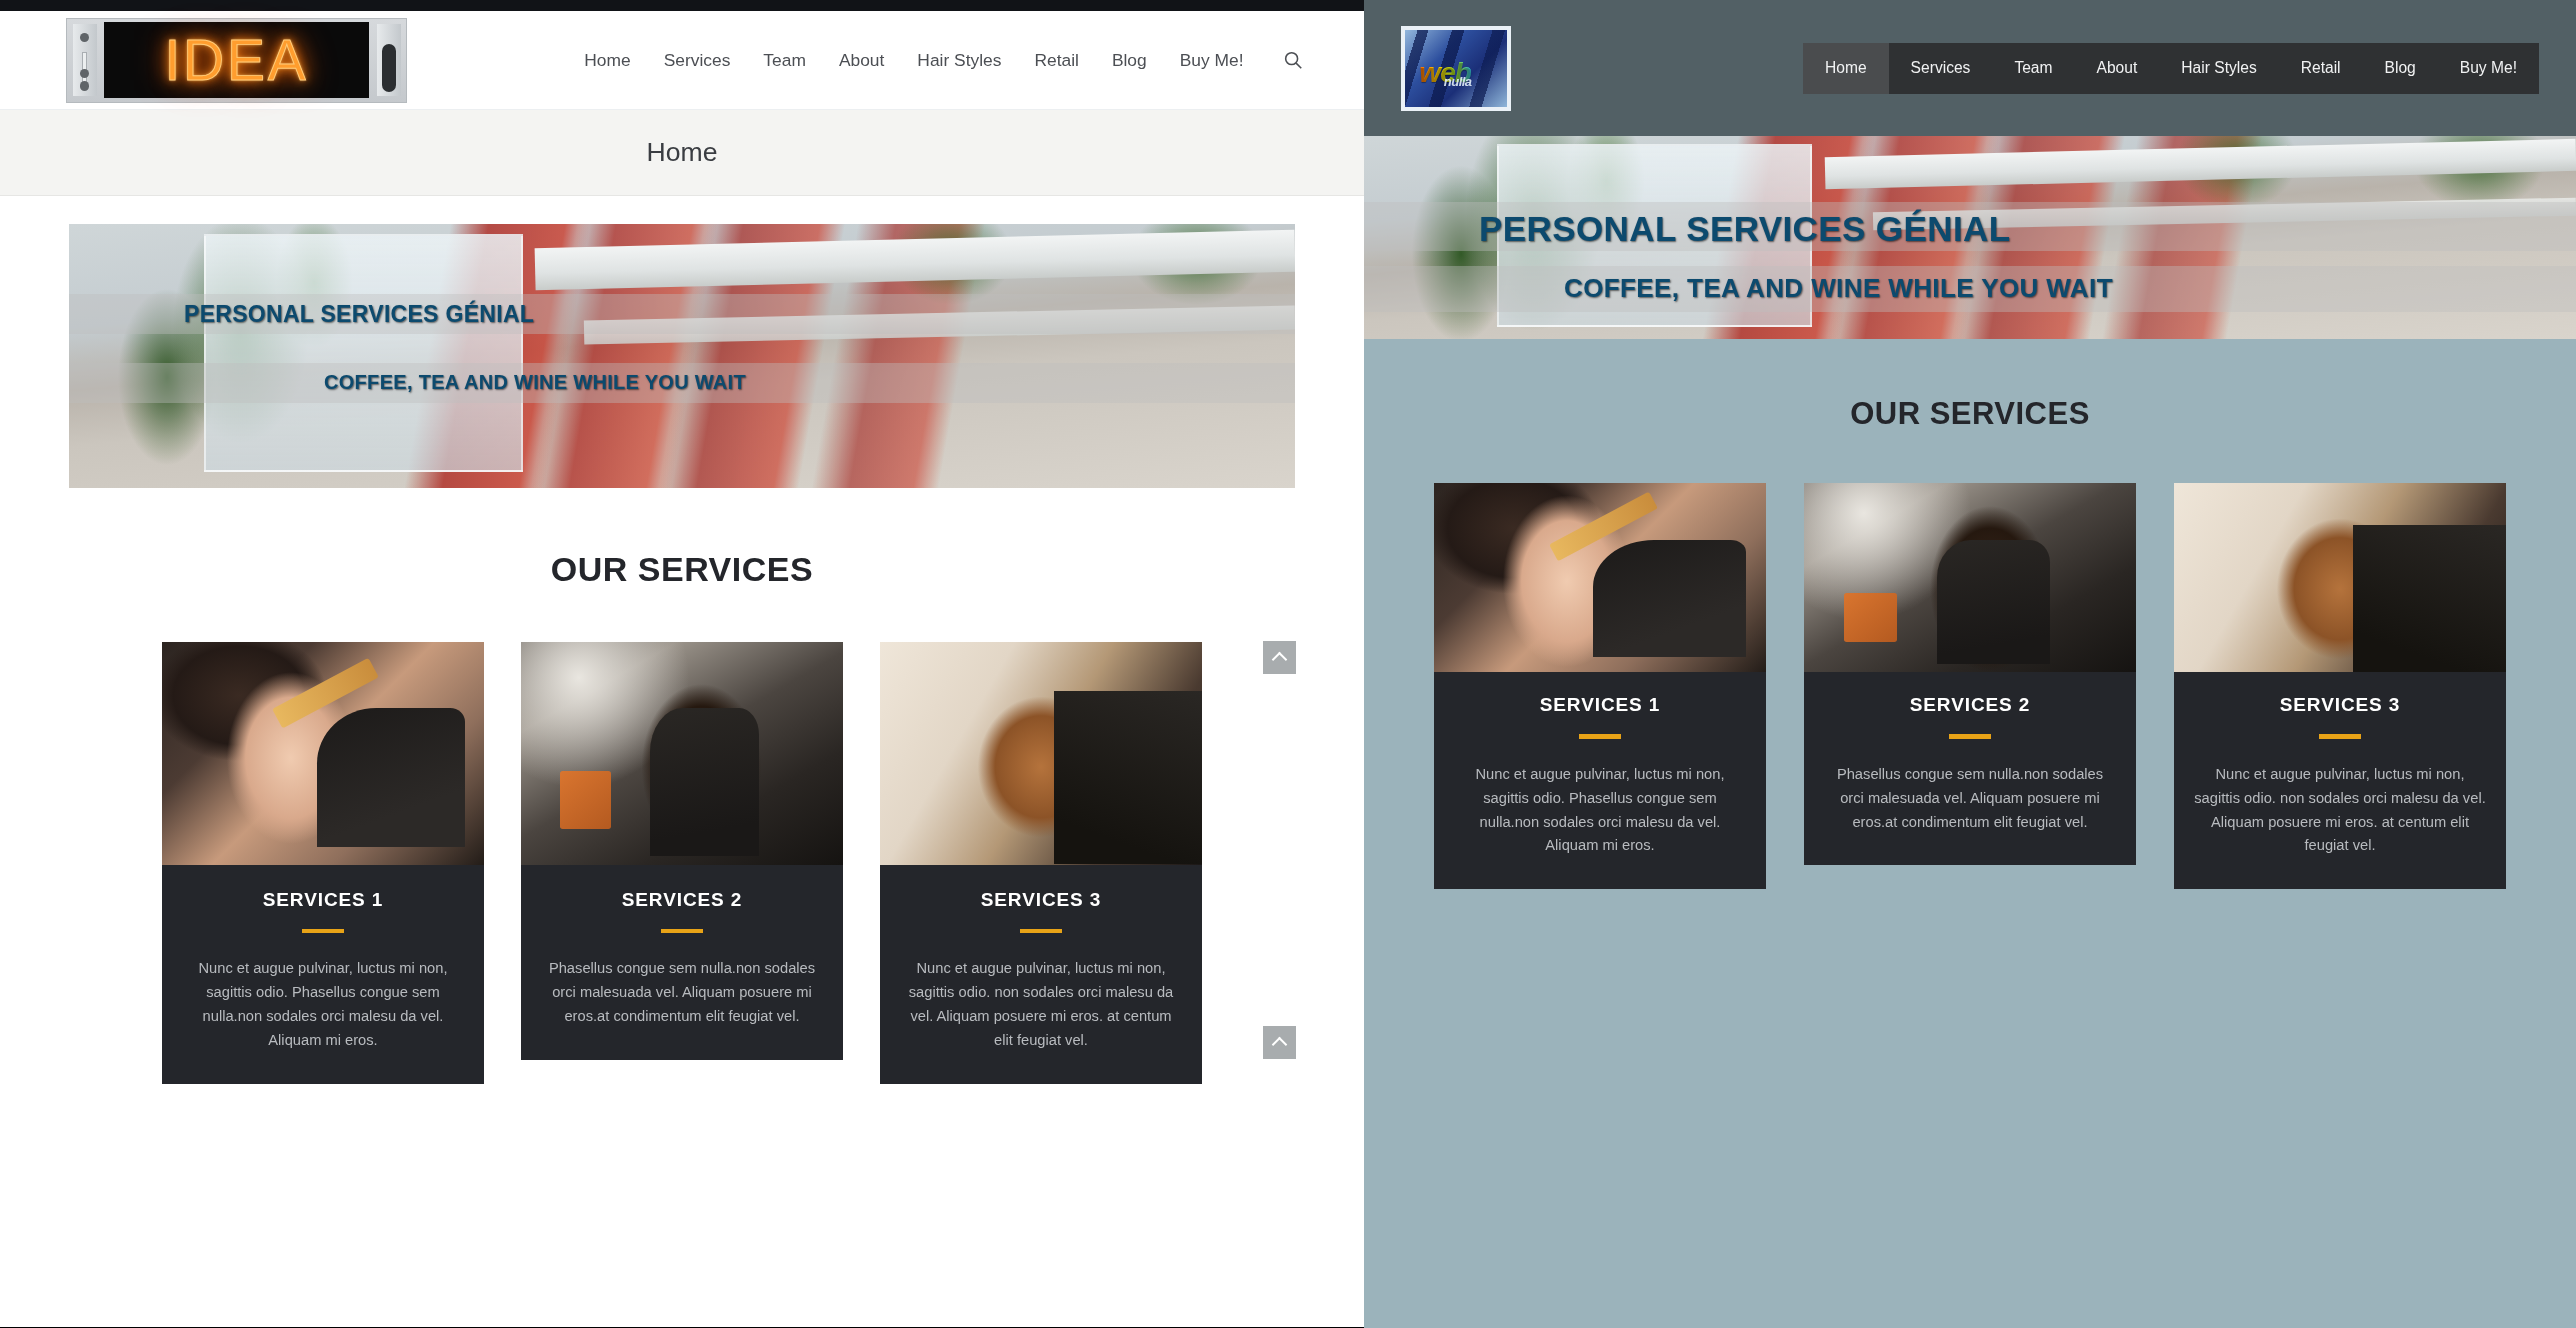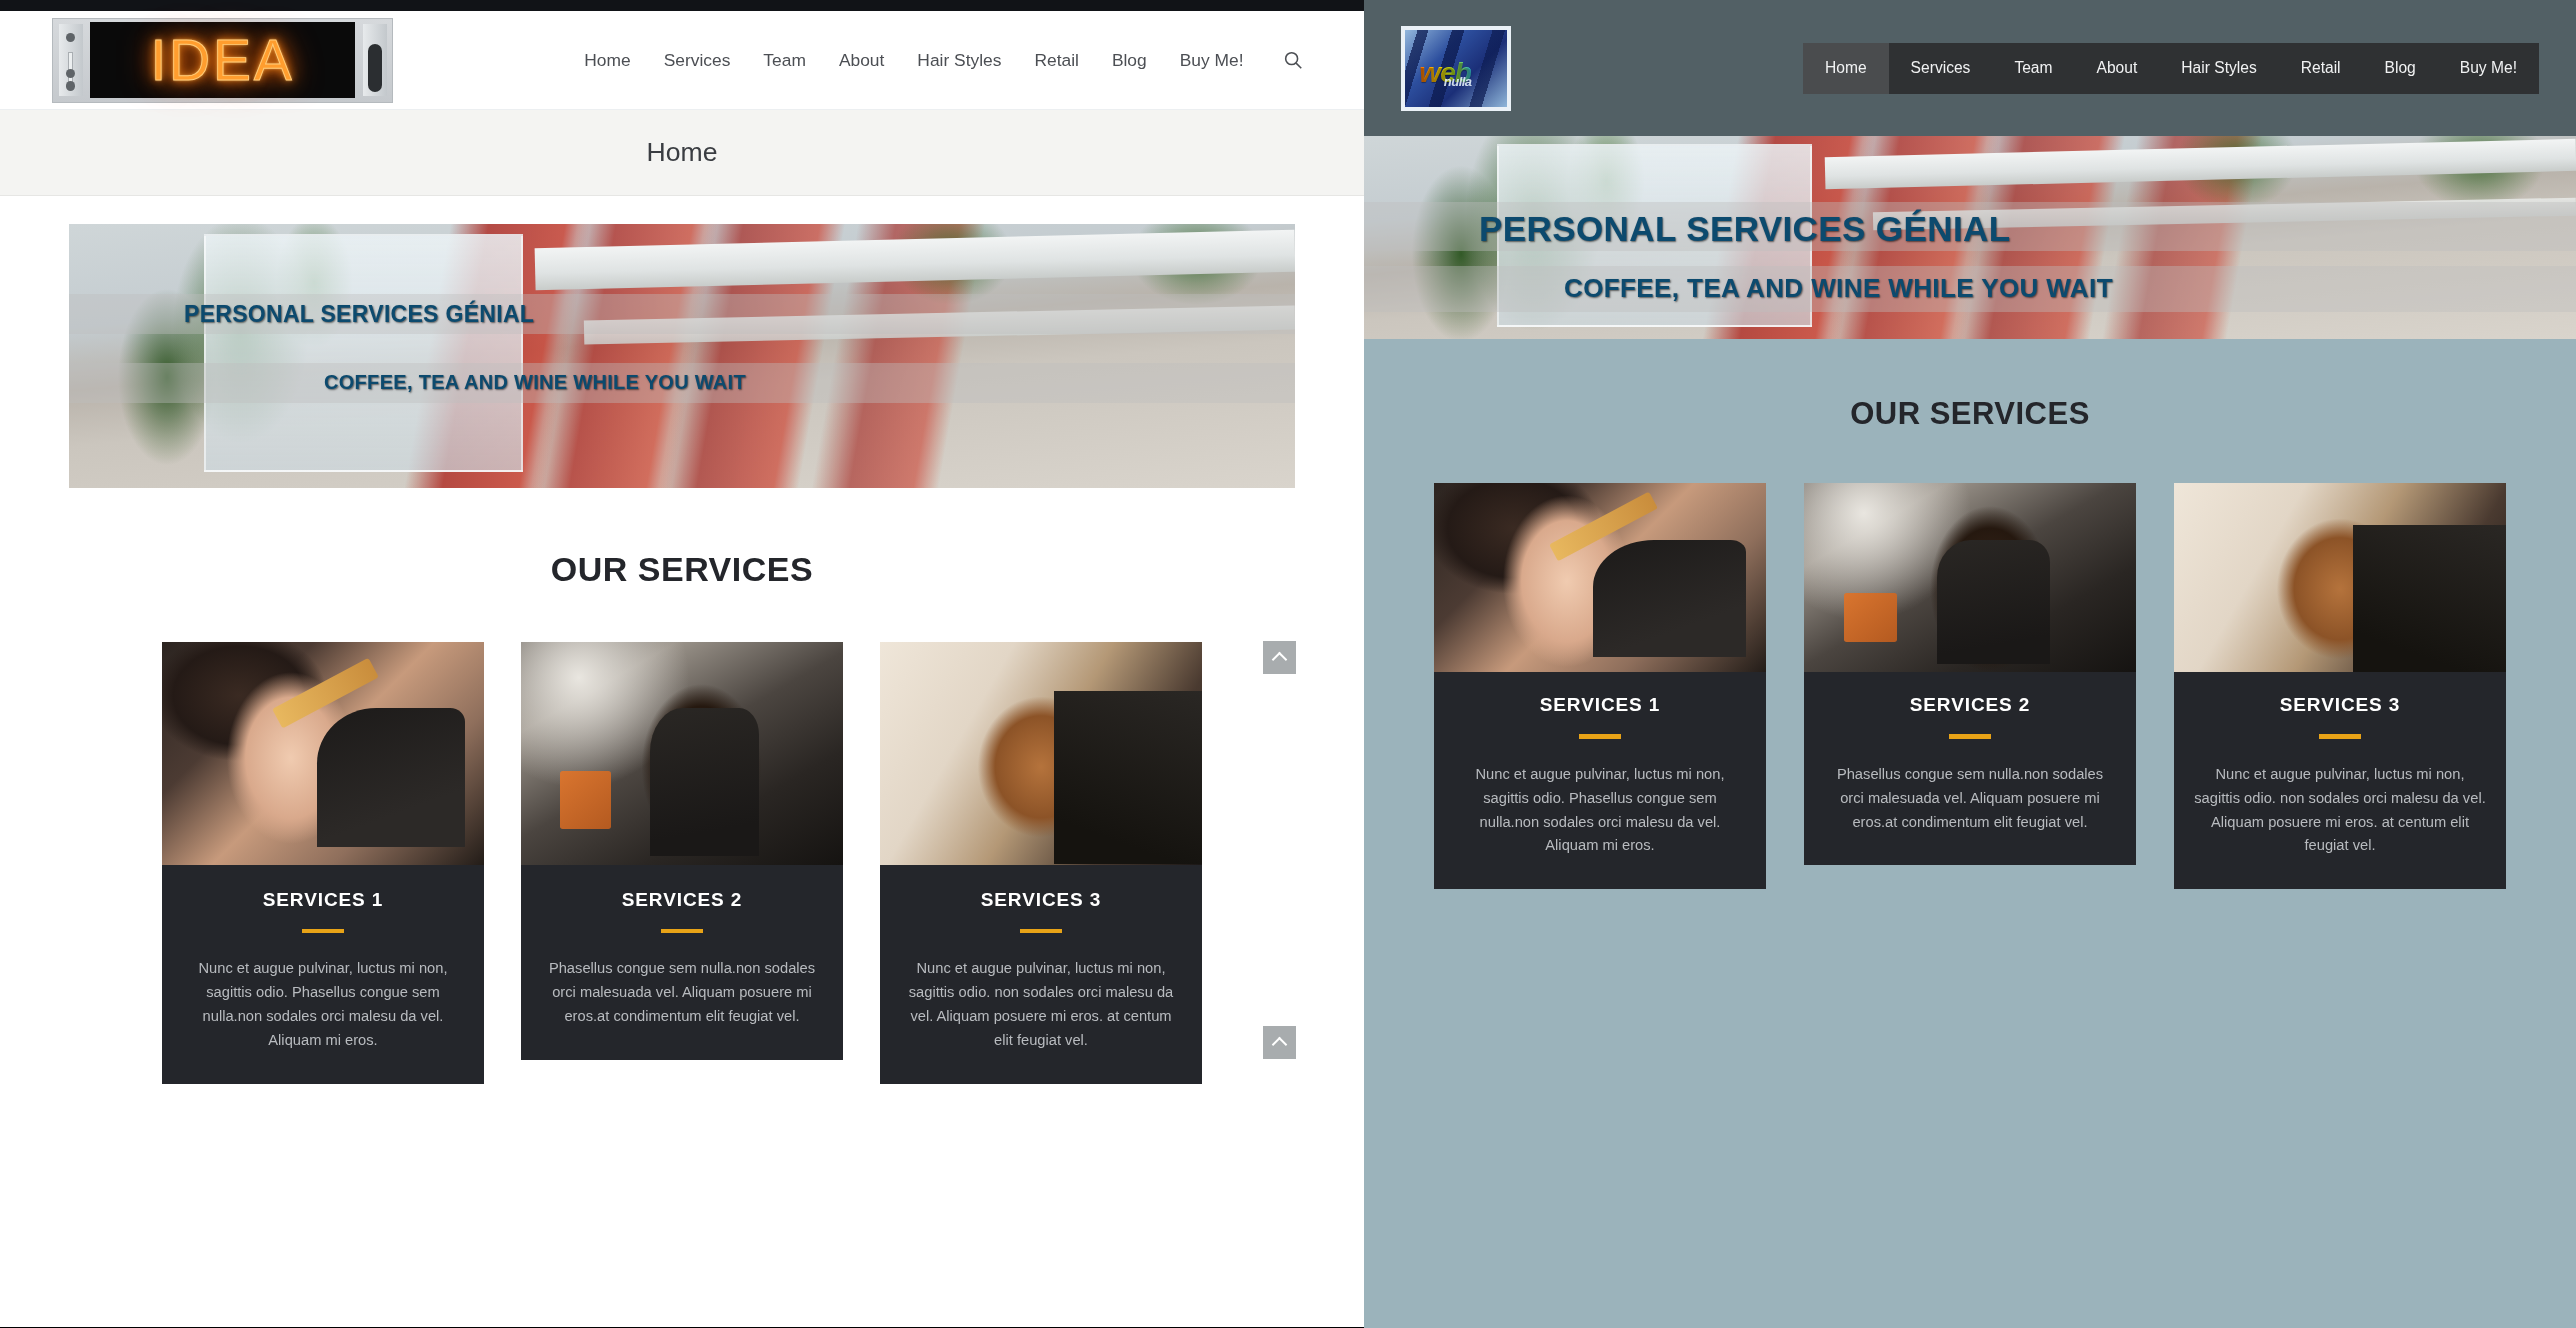--- a/index.html
+++ b/index.html
@@ -37,21 +37,21 @@
   .lp-header {
     height: 99px;
     width: 100%;
     background: #ffffff;
     display: flex;
     align-items: center;
     border-bottom: 0.9px solid #eceff1;
     position: relative;
   }
   .lp-logo-wrap {
-    margin-left: 52px;
+    margin-left: 66px;
     width: 341px;
     height: 85px;
     position: relative;
     flex: none;
   }
   
   .neon-sign {
     position: absolute;
     inset: 0;
     background: linear-gradient(180deg,#d6d9dc 0%, #c5c9cd 100%);

